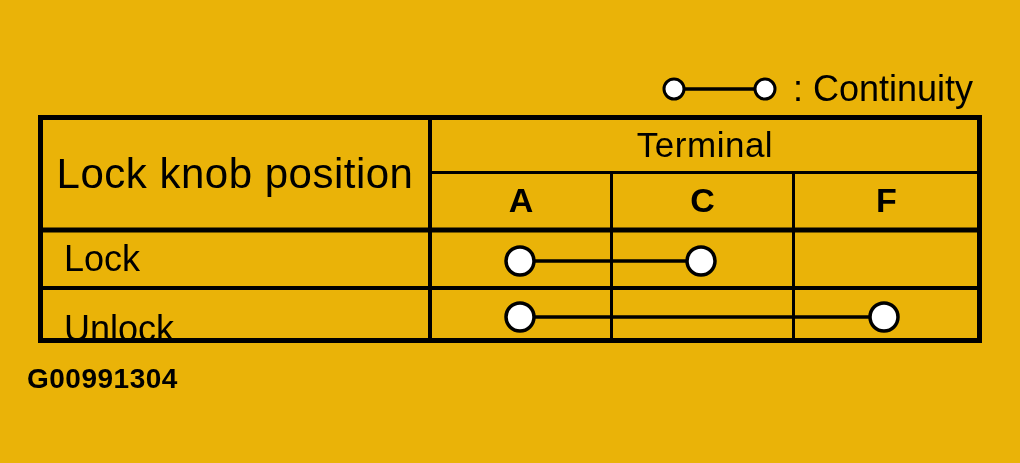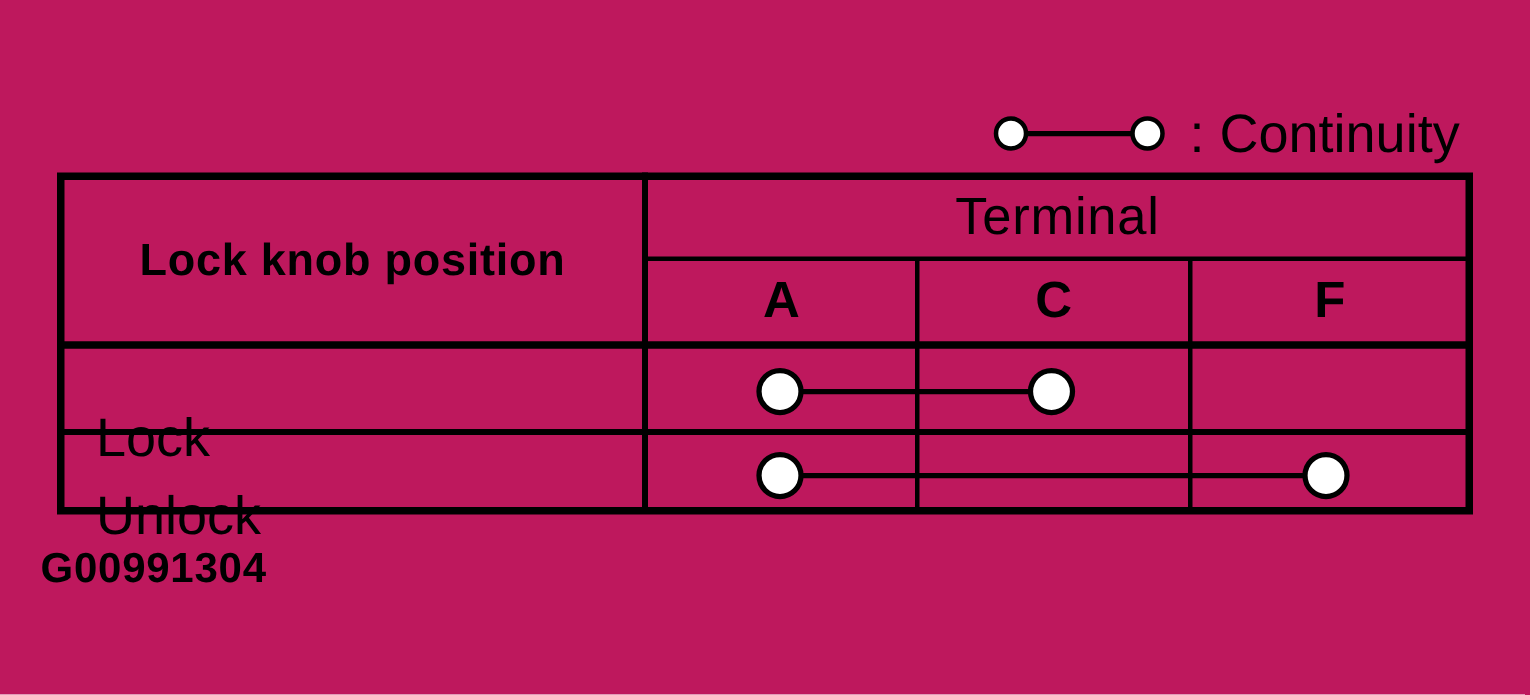--- a/index.html
+++ b/index.html
@@ -4,21 +4,21 @@
 <style>
   html, body {
     margin: 0;
     padding: 0;
     background: #ffffff;
   }
   .canvas {
     position: relative;
     width: 1020px;
     height: 463px;
-    background: #be185d;
+    background: #eab308;
     color: #000000;
     font-family: "Liberation Sans", sans-serif;
     overflow: hidden;
   }
   .table-svg {
     position: absolute;
     left: 0;
     top: 0;
   }
   .legend {
@@ -38,42 +38,41 @@
   .cell {
     position: absolute;
     display: flex;
     align-items: center;
     justify-content: center;
     box-sizing: border-box;
     white-space: nowrap;
   }
   .corner-header {
     left: 42px; top: 119px; width: 386px; height: 109px;
-    font-weight: bold; font-size: 30px; letter-spacing: 0.5px;
+    font-weight: normal; font-size: 42px; letter-spacing: 0.5px;
   }
   .group-header {
     left: 432px; top: 119px; width: 546px; height: 52px;
     font-weight: normal; font-size: 35px; letter-spacing: 0.5px;
   }
   .term-letter {
     top: 174px; height: 53px;
     font-weight: bold; font-size: 34px;
   }
   .term-a { left: 432px; width: 178px; }
   .term-c { left: 613px; width: 179px; }
   .term-f { left: 795px; width: 183px; }
   .row-label {
     left: 42px; width: 386px;
     justify-content: flex-start;
     padding-left: 22px;
     font-size: 36px;
-    margin-top: 33px;
   }
   .row-lock   { top: 232px; height: 54px; }
-  .row-unlock { top: 286px; height: 49px; }
+  .row-unlock { top: 304px; height: 49px; }
   .figure-id {
     position: absolute;
     left: 27px;
     top: 363px;
     font-weight: bold;
     font-size: 28px;
     letter-spacing: 0.5px;
   }
 </style>
 </head>

